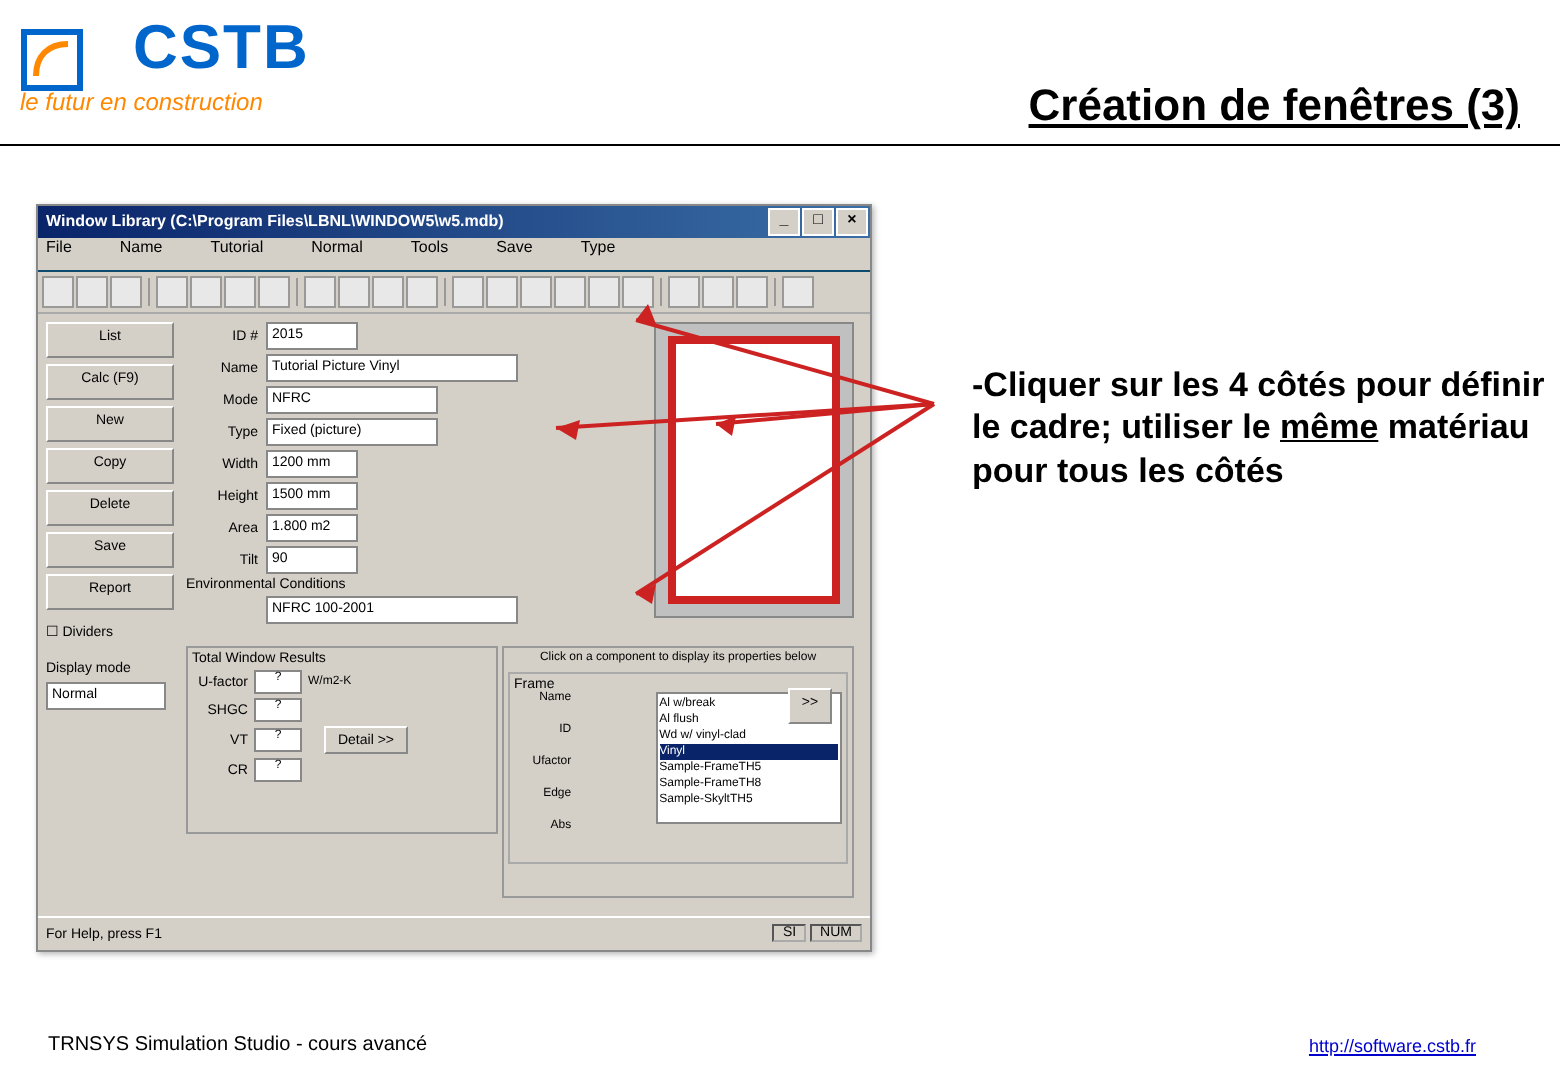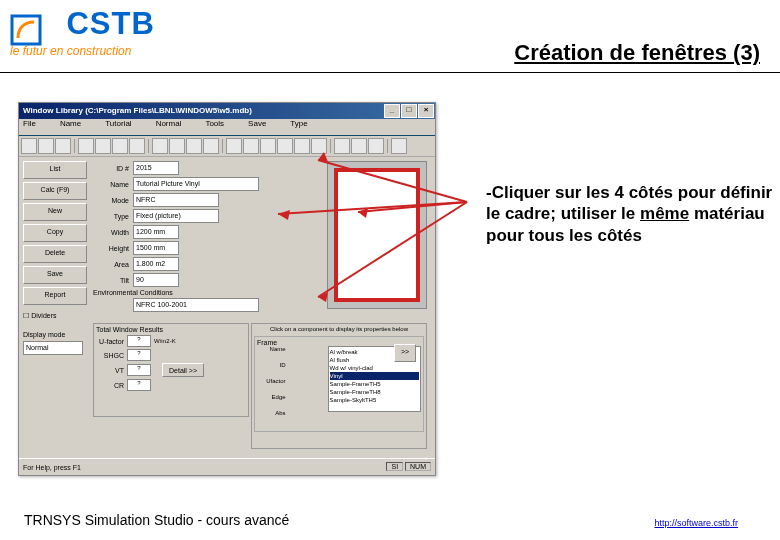--- a/index.html
+++ b/index.html
@@ -276,21 +276,21 @@
   .arrow-overlay {
     position: absolute;
     left: 18px;
     top: 102px;
     pointer-events: none;
   }
   .footer-left {
     position: absolute;
     left: 24px;
     bottom: 12px;
-    font-size: 14px;
+    font-size: 10px;
   }
   .footer-right {
     position: absolute;
     right: 42px;
     bottom: 12px;
     font-size: 9px;
     color: #0000cc;
     text-decoration: underline;
   }
   .display-mode {

